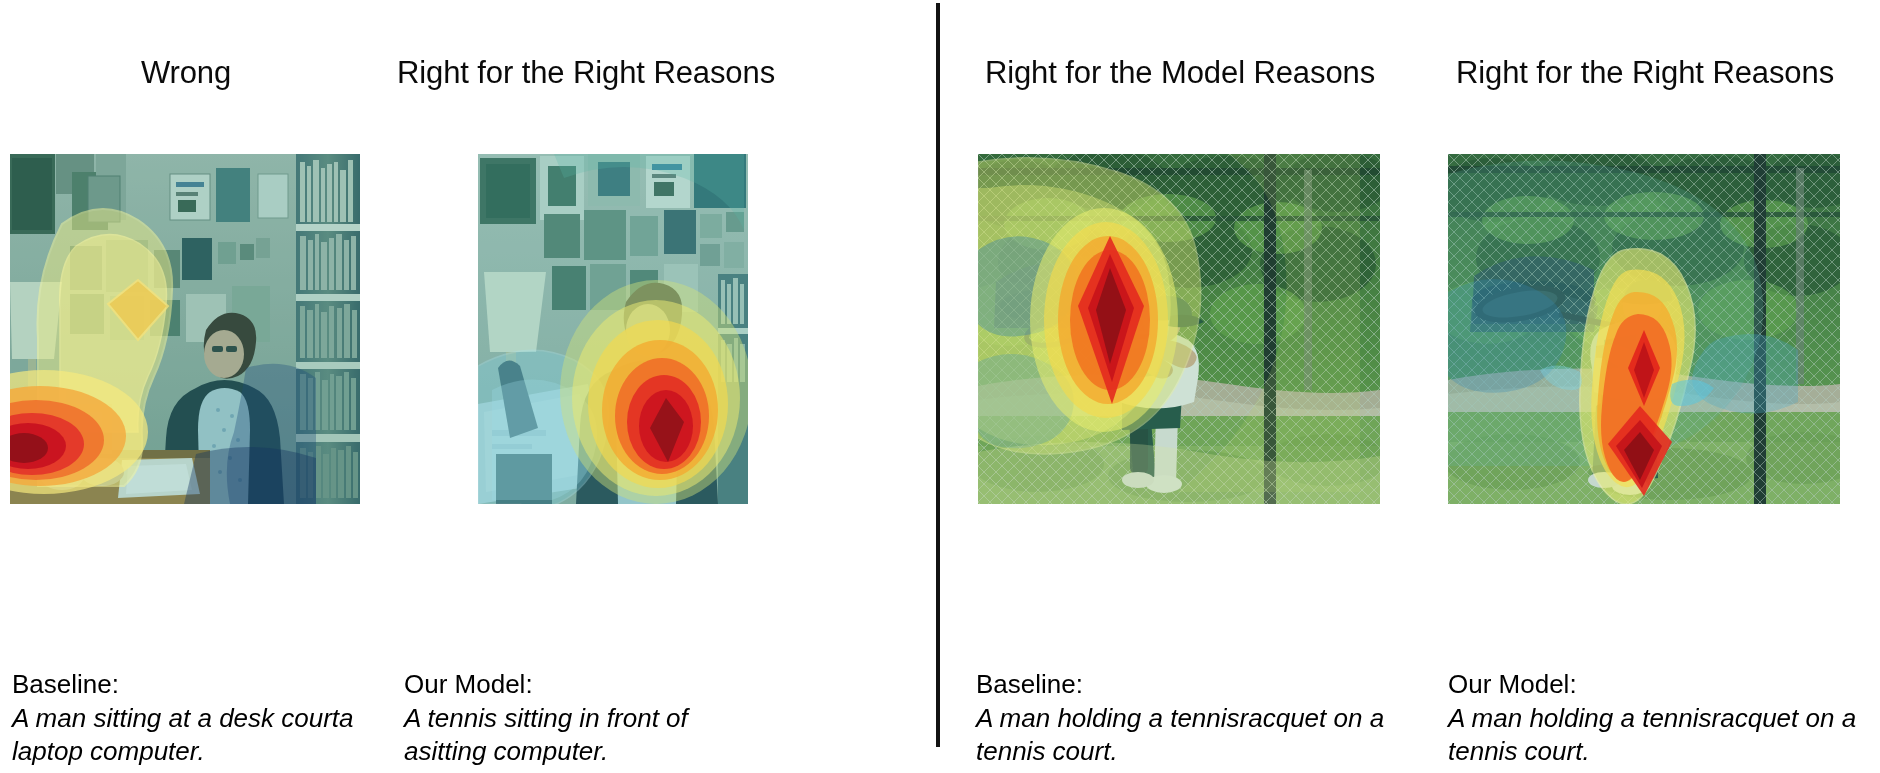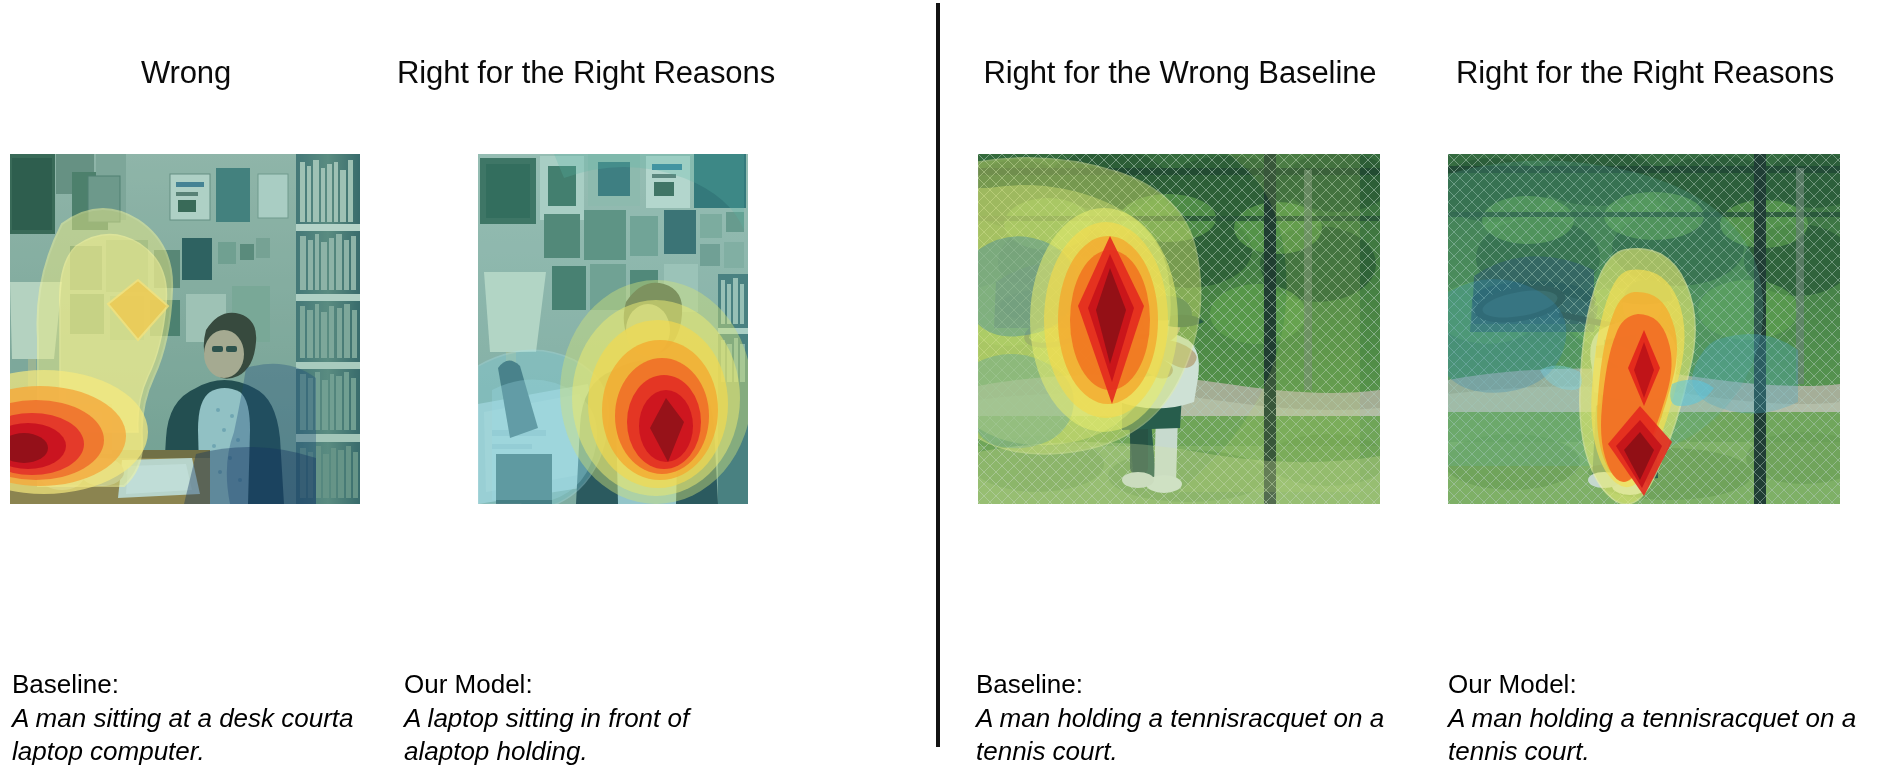--- a/index.html
+++ b/index.html
@@ -354,26 +354,26 @@
         <ellipse cx="186" cy="268" rx="37" ry="47" fill="#e23023" opacity="0.90"></ellipse>
         <ellipse cx="188" cy="272" rx="27" ry="36" fill="#cc1420" opacity="0.92"></ellipse>
         <path d="M188 244 L206 268 L190 308 L172 274 Z" fill="#8d1219" opacity="0.85"></path>
 
         <path d="M86 24 q60 -22 120 0 q46 18 60 52 l0 -76 l-190 0 Z" fill="#57b9a8" opacity="0.25"></path>
       </svg>
     </div>
 
     <div class="caption" style="left:8px; top:636px; width:368px;">
       <span class="source">Our Model:</span>
-      <span class="sentence"><span>A </span><b>laptop</b><span> sitting in front of a</span><span>laptop holding.</span></span>
+      <span class="sentence"><span>A </span><b>tennis</b><span> sitting in front of a</span><span>sitting computer.</span></span>
     </div>
   </div>
 
   <div class="panel" style="left:960px; width:440px;">
-    <div class="panel-header">Right for the Wrong Baseline</div>
+    <div class="panel-header">Right for the Model Reasons</div>
 
     <div class="image-frame" style="left:18px; width:402px; height:350px;">
       <svg class="photo" viewBox="0 0 402 350" preserveAspectRatio="none">
         <defs>
           <linearGradient id="p3trees" x1="0" y1="0" x2="0" y2="1">
             <stop offset="0" stop-color="#2e5a2a"></stop>
             <stop offset="0.55" stop-color="#4e8436"></stop>
             <stop offset="1" stop-color="#74a64a"></stop>
           </linearGradient>
           <pattern id="p3fence" width="12" height="12" patternUnits="userSpaceOnUse">

